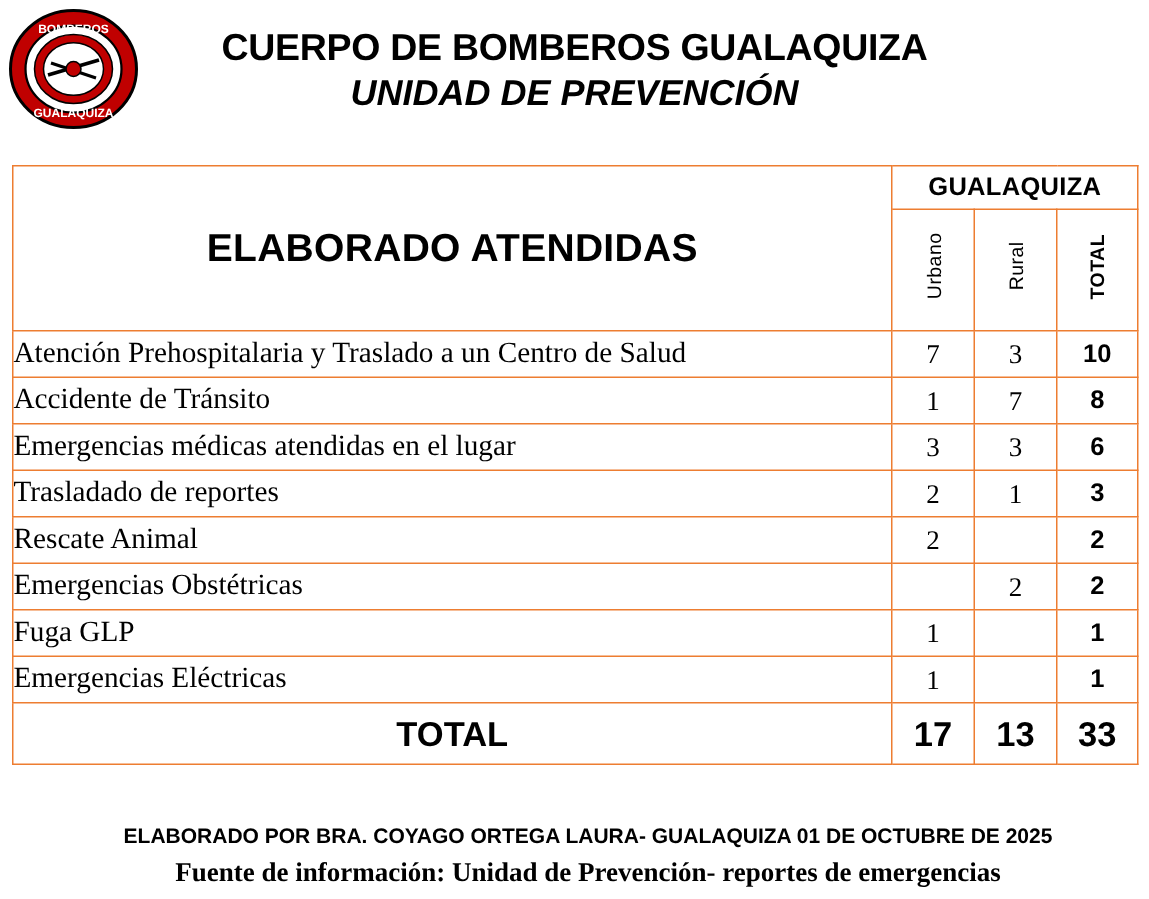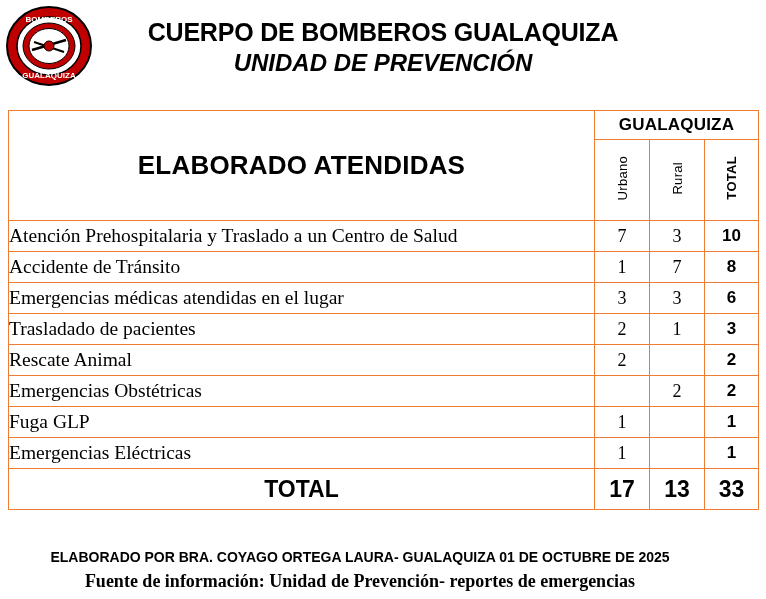--- a/index.html
+++ b/index.html
@@ -141,20 +141,21 @@
     height: 40px;
   }
 
   
   .footer {
     position: absolute;
     left: 0;
     top: 548px;
     width: 720px;
     text-align: center;
+    padding-left: 32px;
   }
   .foot-1 {
     font-family: "Liberation Sans", sans-serif;
     font-weight: bold;
     font-size: 14px;
     line-height: 1.3;
   }
   .foot-2 {
     font-family: Liberation Serif, serif;
     font-weight: bold;
@@ -222,21 +223,21 @@
           <td class="num">7</td>
           <td class="num bold">8</td>
         </tr>
         <tr>
           <td class="row-label">Emergencias médicas atendidas en el lugar</td>
           <td class="num">3</td>
           <td class="num">3</td>
           <td class="num bold">6</td>
         </tr>
         <tr>
-          <td class="row-label">Trasladado de pacientes</td>
+          <td class="row-label">Trasladado de reportes</td>
           <td class="num">2</td>
           <td class="num">1</td>
           <td class="num bold">3</td>
         </tr>
         <tr>
           <td class="row-label">Rescate Animal</td>
           <td class="num">2</td>
           <td class="num"></td>
           <td class="num bold">2</td>
         </tr>

